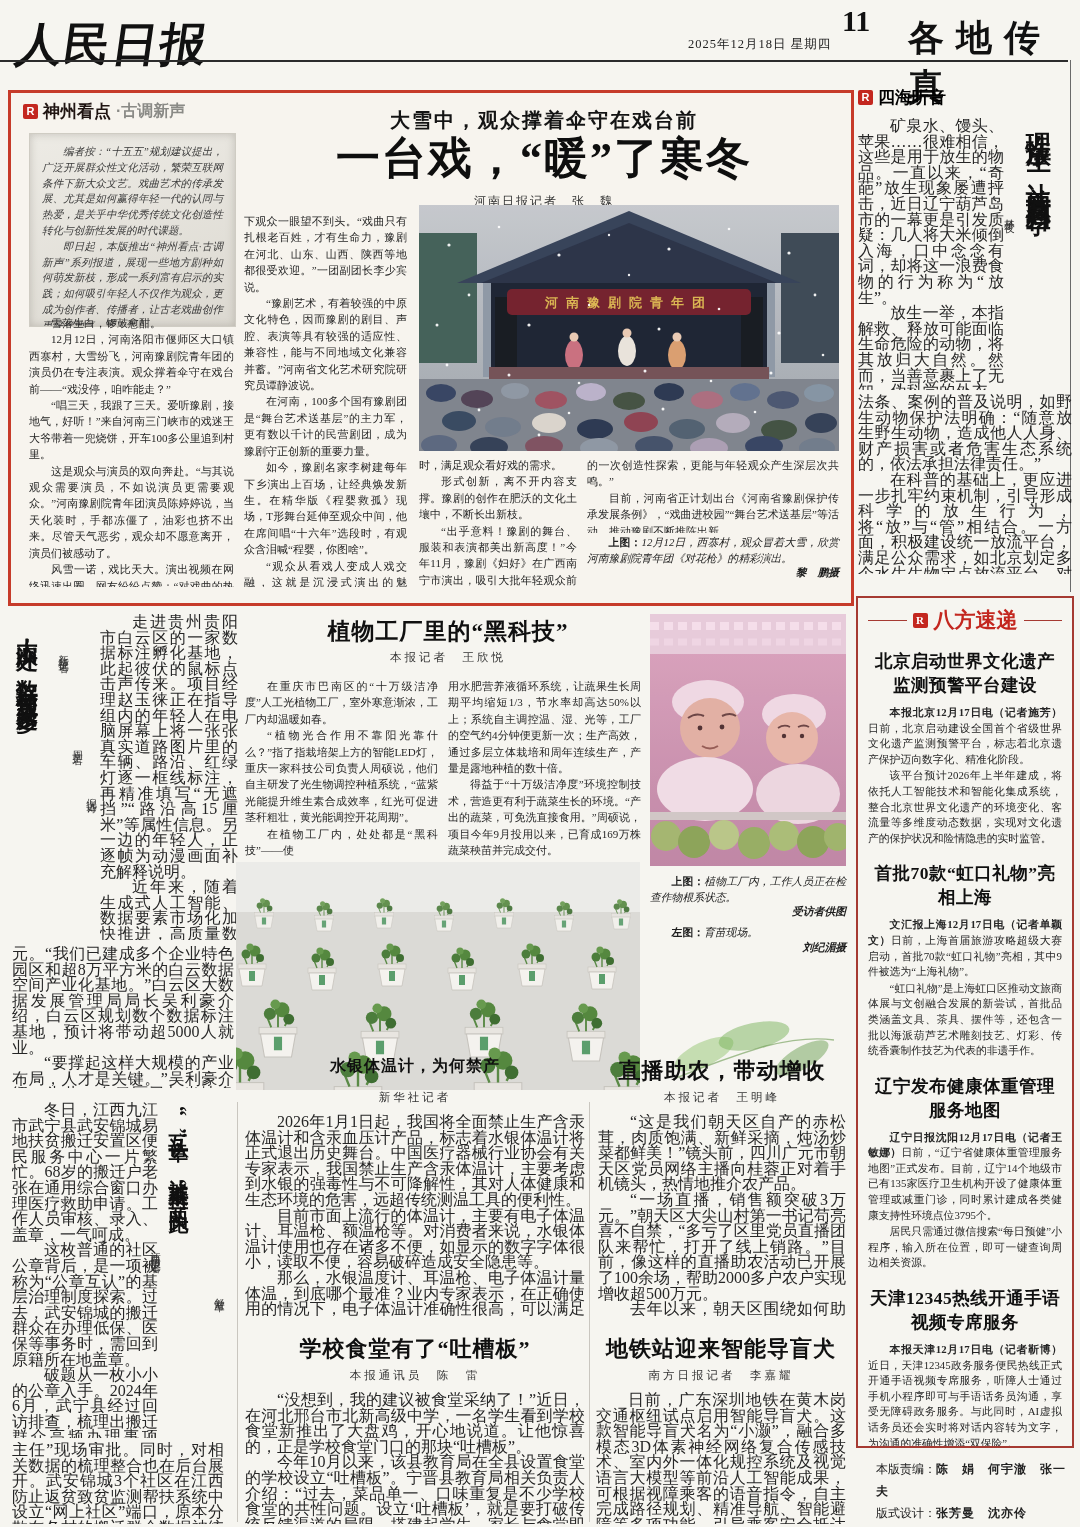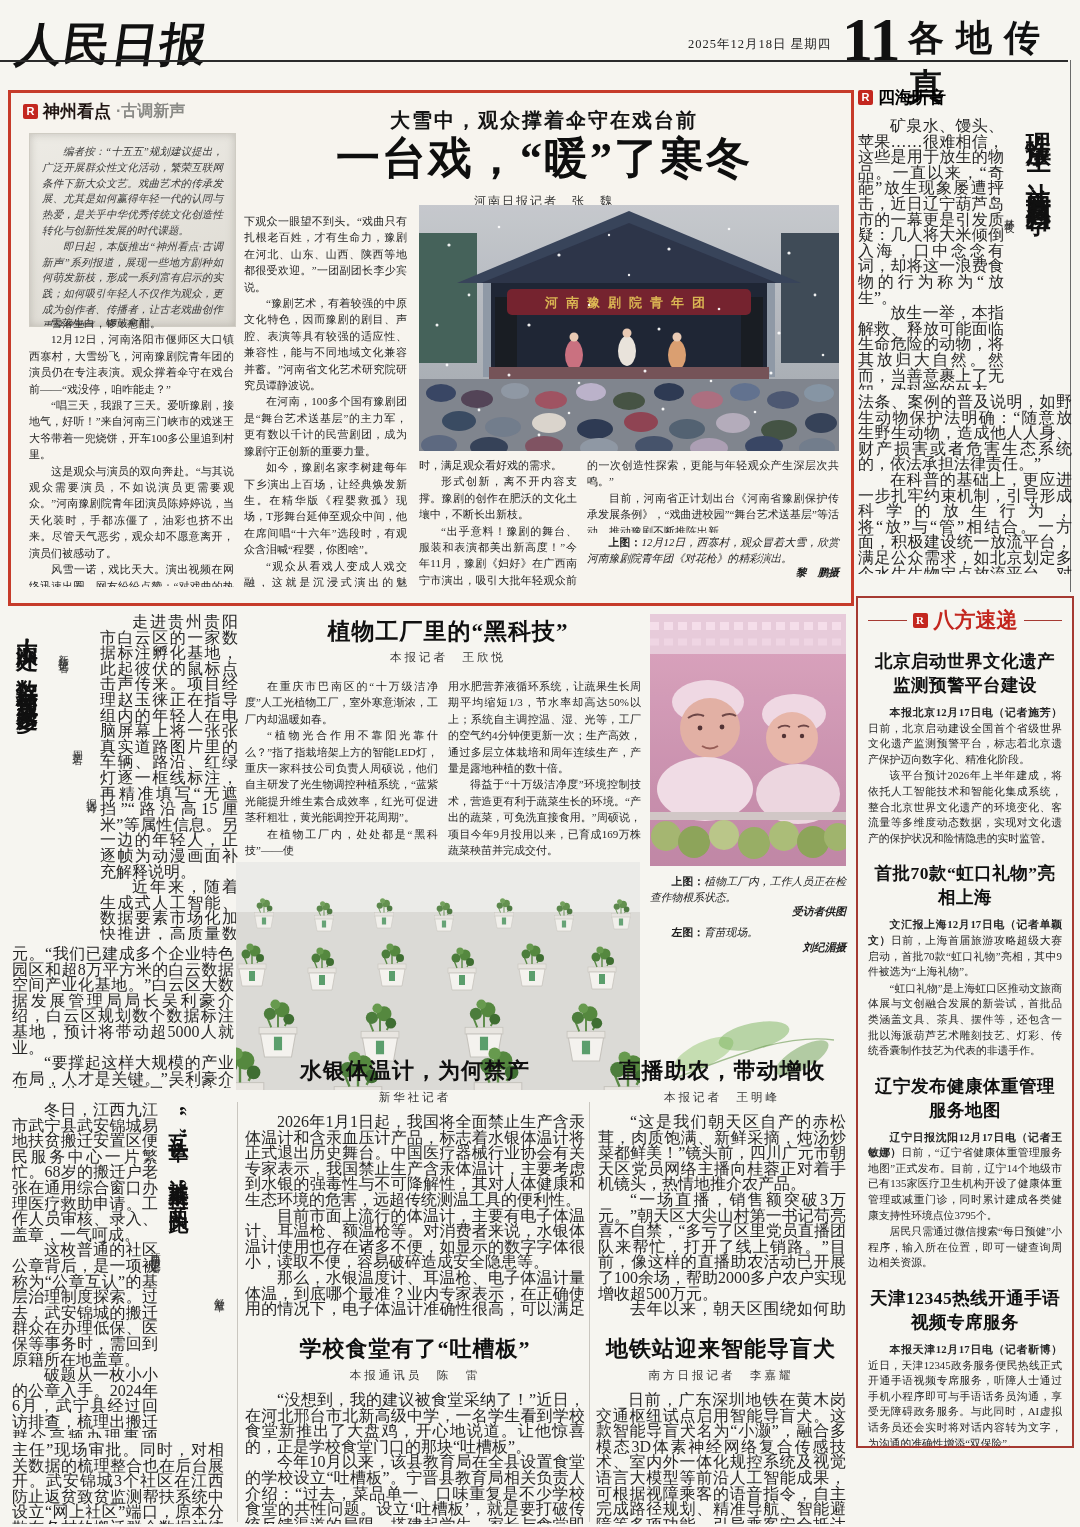--- a/index.html
+++ b/index.html
@@ -7,21 +7,21 @@
         font-family:"Liberation Serif","DejaVu Serif",serif;color:#262626;}
   .abs{position:absolute;}
   p{margin:0;text-indent:2em;}
   p:empty{display:none;}
   .txt{font-size:11px;line-height:16.4px;text-align:justify;overflow:hidden;}
   .txt.sm{font-size:16px;line-height:15.6px;}
   .cont p.first, p.cont{text-indent:0;}
   
   .masthead{font-size:46px;font-weight:900;transform:skewX(-8deg);letter-spacing:2px;color:#111;}
   .h-date{font-size:12.5px;color:#222;letter-spacing:1px;}
-  .h-pagenum{font-size:62px;font-weight:700;color:#111;}
+  .h-pagenum{font-size:30px;font-weight:700;color:#111;}
   .h-pagename{font-size:36px;font-weight:700;letter-spacing:12px;color:#111;}
   .h-rule{border-top:2px solid #2c2c2c;}
   .h-desc{border-left:1.5px solid #6a6a6a;}
   
   .sec{display:flex;align-items:center;gap:5px;font-family:"Liberation Sans","DejaVu Sans",sans-serif;}
   .ricon{display:inline-block;width:15px;height:15px;background:#c3271f;color:#fff;font-size:11px;
          font-weight:700;text-align:center;line-height:15px;border-radius:2px;flex:0 0 auto;}
   .sec .main{font-size:17px;font-weight:700;color:#201512;}
   .sec .sub{font-size:16px;font-weight:700;color:#8a8a86;}
   .sec.red .main{color:#000000;}
@@ -255,20 +255,25 @@
       <p>居民只需通过微信搜索“每日预健”小程序，输入所在位置，即可一键查询周边相关资源。</p>
     </div>
     <div class="news-item">
       <h3>天津12345热线开通手语视频专席服务</h3>
       <p><b>本报天津12月17日电</b><b>（记者靳博）</b><span>近日，天津12345政务服务便民热线正式开通手语视频专席服务，听障人士通过手机小程序即可与手语话务员沟通，享受无障碍政务服务。与此同时，AI虚拟话务员还会实时将对话内容转为文字，为沟通的准确性增添“双保险”。</span></p>
 
     </div>
 
   </div>
 
+  <div class="abs footer" style="left:876px;top:1458px;width:200px;">
+    <div><span>本版责编：</span><b>陈　娟　何宇澈　张一夫</b></div>
+    <div><span>版式设计：</span><b>张芳曼　沈亦伶</b></div>
+    <div></div>
+  </div>
 
   <div class="abs vert vtitle" style="left:12px;top:620px;height:338px;font-size:22px;letter-spacing:4px;">大山深处，数据标注员越来越多</div>
   <div class="abs vauthor" style="left:56px;top:646px;">新华社记者</div>
   <div class="abs vauthor" style="left:70px;top:742px;">周芷若</div>
   <div class="abs vauthor" style="left:84px;top:790px;">倪远诗</div>
   <div class="abs txt sm" style="left:100px;top:614px;width:138px;height:326px;">
     <p>走进贵州贵阳市白云区的一家数据标注孵化基地，此起彼伏的鼠标点击声传来。项目经理赵玉徕正在指导组内的年轻人在电脑屏幕上将一张张真实道路图片里的车辆、路沿、红绿灯逐一框线标注，再精准填写“无遮挡”“路沿高15厘米”等属性信息。另一边的年轻人，正逐帧为动漫画面补充解释说明。</p>
     <p>近年来，随着生成式人工智能、数据要素市场化加快推进，高质量数据集需求旺盛。在此背景下，贵州的山区县乡不断“长”出一座座数据标注基地。为数据打上标签，正成为贵州年轻人的新职业。</p>
     <p>2025年，贵州出台鼓励政策，对数据标注企业给予奖励：企业当年数据标注从业人员首次达300人或营收达3000万元，即可获得100万元奖励。根据企业规模，奖励分为多档，最高奖励达1000万</p>
   </div>
@@ -387,21 +392,21 @@
   <div class="abs" style="left:656px;top:988px;width:190px;height:105px;">
     <svg width="190" height="105" viewBox="0 0 190 105">
       <rect width="190" height="105" fill="#f6f5f0"></rect>
       <ellipse cx="48" cy="66" rx="32" ry="12" fill="#9cc87e" opacity="0.55" transform="rotate(-25 48 66)"></ellipse>
       <ellipse cx="98" cy="48" rx="36" ry="13" fill="#7ab35c" opacity="0.5" transform="rotate(-12 98 48)"></ellipse>
       <ellipse cx="146" cy="70" rx="30" ry="11" fill="#5f9a44" opacity="0.45" transform="rotate(-30 146 70)"></ellipse>
       <path d="M20,90 Q70,70 110,58 Q150,48 178,52" stroke="#6a9a50" stroke-width="1.4" fill="none" opacity="0.6"></path>
     </svg>
   </div>
 
-  <div class="abs atitle" style="left:245px;top:1056px;width:340px;font-size:22px;">水银体温计，为何禁产</div>
+  <div class="abs atitle" style="left:245px;top:1056px;width:340px;font-size:16px;">水银体温计，为何禁产</div>
   <div class="abs abyline" style="left:245px;top:1090px;width:340px;">新华社记者</div>
   <div class="abs txt sm" style="left:245px;top:1114px;width:340px;height:202px;">
     <p>2026年1月1日起，我国将全面禁止生产含汞体温计和含汞血压计产品，标志着水银体温计将正式退出历史舞台。中国医疗器械行业协会有关专家表示，我国禁止生产含汞体温计，主要考虑到水银的强毒性与不可降解性，其对人体健康和生态环境的危害，远超传统测温工具的便利性。</p>
     <p>目前市面上流行的体温计，主要有电子体温计、耳温枪、额温枪等。对消费者来说，水银体温计使用也存在诸多不便，如显示的数字字体很小，读取不便，容易破碎造成安全隐患等。</p>
     <p>那么，水银温度计、耳温枪、电子体温计量体温，到底哪个最准？业内专家表示，在正确使用的情况下，电子体温计准确性很高，可以满足日常需要，且比水银体温计安全。这类产品有着数字显示清晰、操作简单、安全性高的优势，适合不同人群使用。（据新华社电）</p>
   </div>
 
   <div class="abs atitle" style="left:598px;top:1056px;width:248px;font-size:22px;">直播助农，带动增收</div>
   <div class="abs abyline" style="left:598px;top:1090px;width:248px;">本报记者　王明峰</div>
   <div class="abs txt sm" style="left:598px;top:1114px;width:248px;height:202px;">

